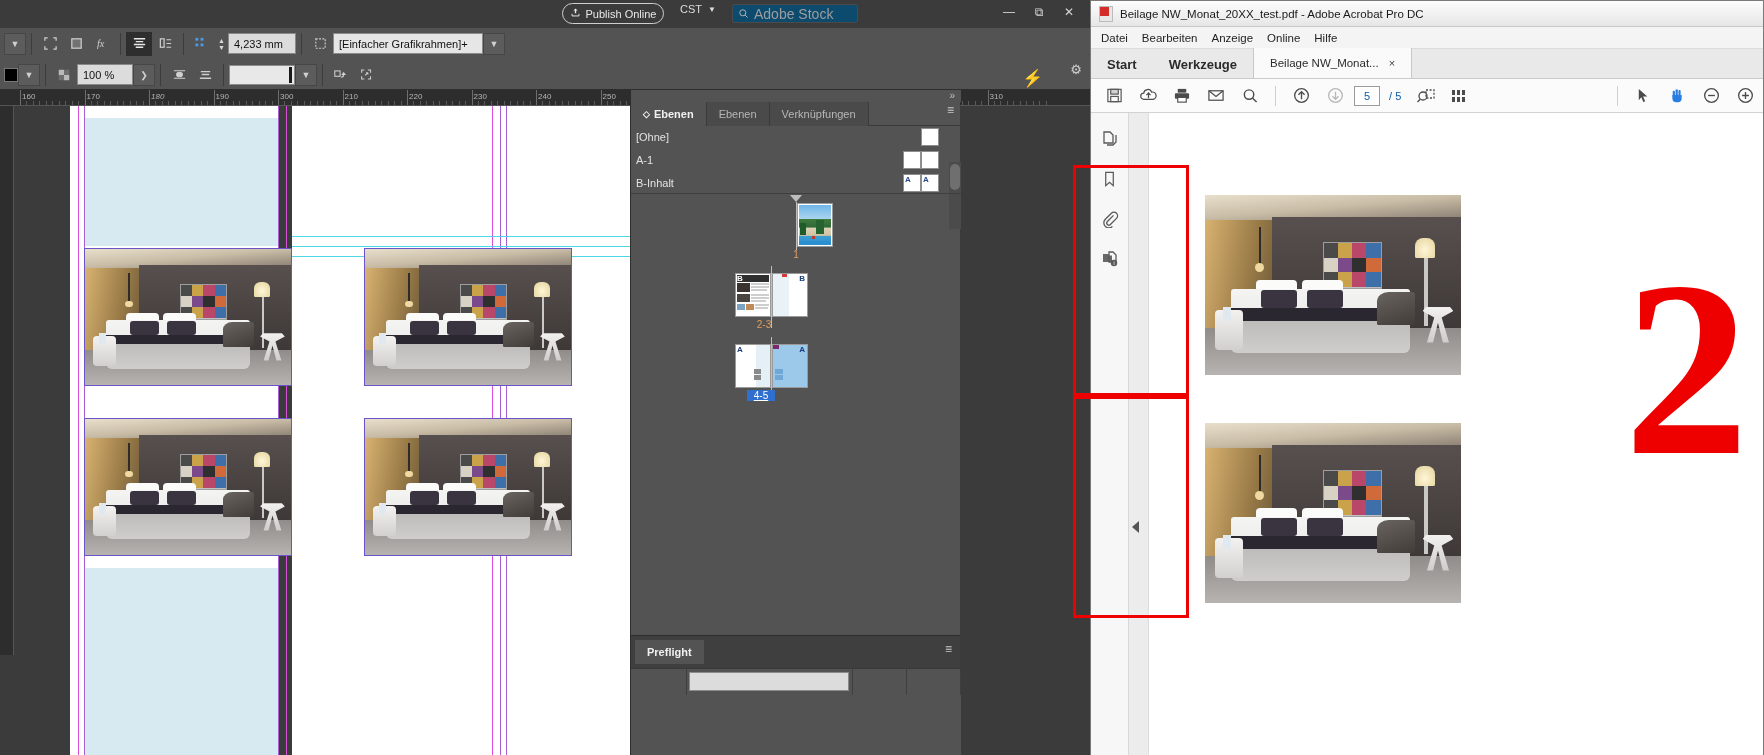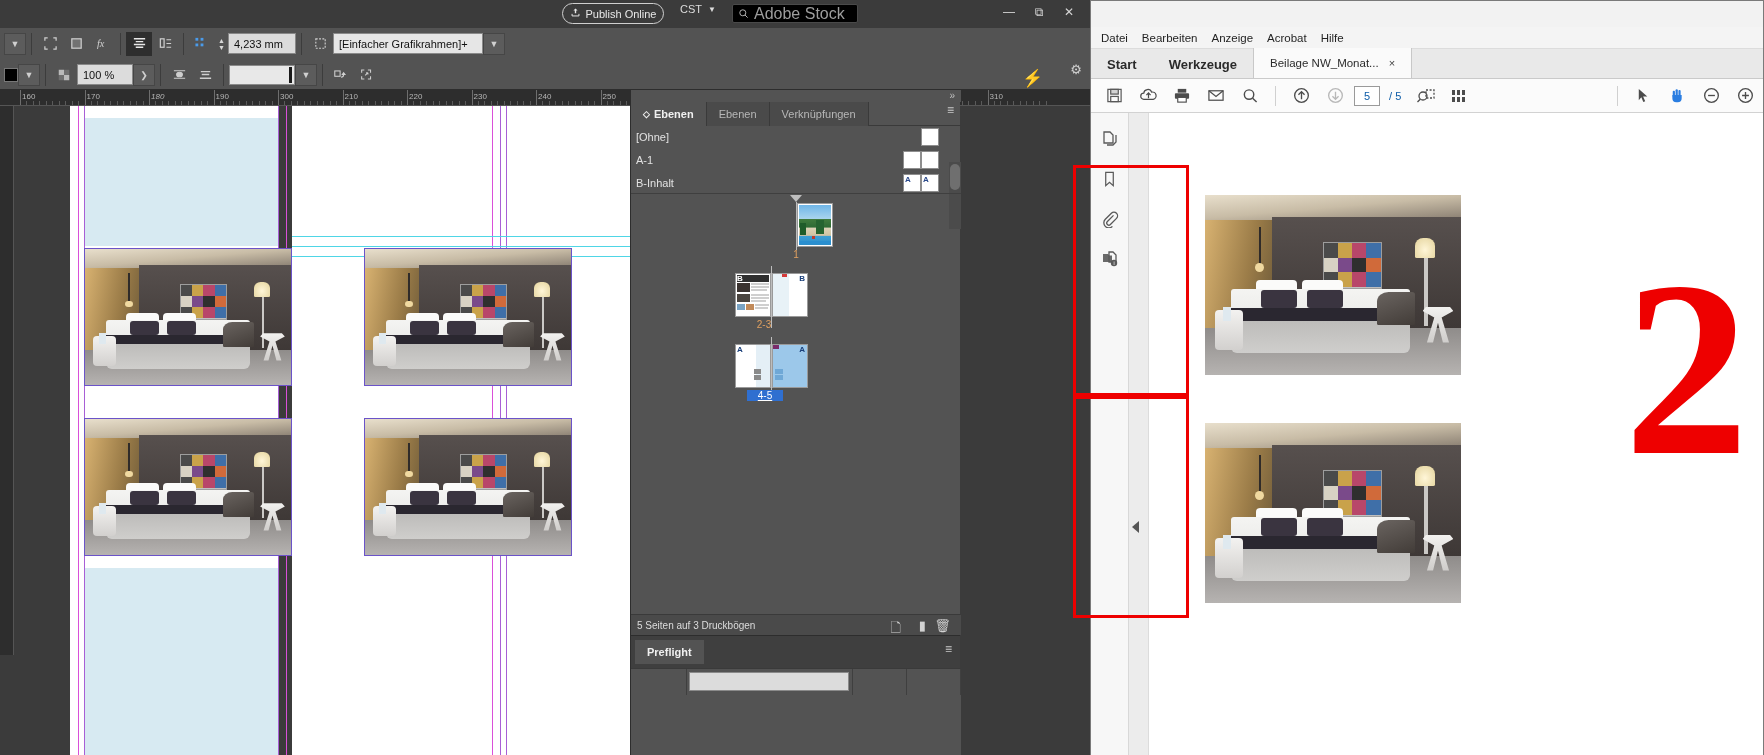--- a/index.html
+++ b/index.html
@@ -32,22 +32,22 @@
   .swatchbox { width:66px; height:20px; background:#e8e8e8; border:1px solid #8a8a8a; flex:none;
                position:relative; }
   .swatchbox::after { content:""; position:absolute; right:2px; top:1px; bottom:1px; width:3px; background:#1a1a1a; }
   .stylefield { width:150px; height:21px; background:#e6e6e6; border:1px solid #8a8a8a; color:#111;
                 font-size:11px; display:flex; align-items:center; padding:0 5px; flex:none; }
   .pubonline { position:absolute; left:562px; top:3px; width:102px; height:21px; border:1px solid #cfcfcf;
                border-radius:11px; color:#e8e8e8; font-size:11px; display:flex; align-items:center;
                justify-content:center; gap:5px; }
   .cstbox { position:absolute; left:680px; top:3px; color:#dcdcdc; font-size:11px; display:flex;
             align-items:center; gap:6px; }
-  .stocksearch { position:absolute; left:732px; top:4px; width:126px; height:19px; background:#000000;
-                 border:1px solid #4a4a4a; border-radius:2px; color:#9d9d9d; font-size:16px;
+  .stocksearch { position:absolute; left:732px; top:4px; width:126px; height:19px; background:#0c4a6e;
+                 border:1px solid #4a4a4a; border-radius:2px; color:#9d9d9d; font-size:14px;
                  display:flex; align-items:center; gap:5px; padding:0 5px; }
   .winbtns { position:absolute; right:6px; top:0px; display:flex; gap:0px; }
   .winbtn { width:30px; height:24px; display:flex; align-items:center; justify-content:center;
             color:#d6d6d6; font-size:12px; }
 
   .id-gear { position:absolute; right:8px; top:34px; color:#cfcfcf; font-size:13px; }
   .id-bolt { position:absolute; right:46px; top:40px; color:#d8d8d8; font-size:17px; }
   .id-burger { position:absolute; right:6px; top:60px; color:#cfcfcf; font-size:13px; line-height:9px;}
 
   
@@ -127,21 +127,21 @@
   .mthumb { position:absolute; right:22px; top:2px; width:36px; height:18px; display:flex; }
   .mthumb .half { width:18px; height:18px; background:#fff; border:1px solid #8e8e8e; position:relative; }
   .mthumb .half span { position:absolute; left:1px; top:0px; font-size:8px; color:#2b4a8b; font-weight:bold; }
   .pp-divider { position:absolute; left:0; top:103px; width:330px; height:1px; background:#3f3f3f; }
   .pp-scroll { position:absolute; right:0; top:36px; width:12px; height:67px; background:#4b4b4b; }
   .pp-scroll .thumb { position:absolute; left:1px; top:2px; width:10px; height:26px; background:#6f6f6f; border-radius:5px; }
 
   .spreads { position:absolute; left:0; top:104px; width:330px; height:420px; }
   .spread { position:absolute; }
   .spread .label { position:absolute; width:100%; text-align:center; color:#e0a060; font-size:10px; }
-  .spread .label.sel { color:#fff; background:#2f6fd0; width:36px; left:50%; margin-left:-17px;text-decoration:underline; }
+  .spread .label.sel { color:#fff; background:#2f6fd0; width:28px; left:50%; margin-left:-17px;text-decoration:underline; }
   .spineline { position:absolute; width:1px; background:#bdbdbd; }
   .arrowdown { position:absolute; width:0; height:0; border-left:6px solid transparent;
                border-right:6px solid transparent; border-top:7px solid #bdbdbd; }
   .thumbpage { position:absolute; background:#fff; border:1px solid #9a9a9a; overflow:hidden; }
   .thumbpage .mk { position:absolute; font-size:8px; font-weight:bold; color:#1a3f7a; top:0px; }
 
   .pp-footer { position:absolute; left:0; top:524px; width:330px; height:21px; background:#4a4a4a;
                border-top:1px solid #3a3a3a; display:flex; align-items:center; }
   .pp-footer .txt { color:#dcdcdc; font-size:10px; padding-left:6px; }
   .pp-footer .fic { position:absolute; color:#d2d2d2; font-size:13px; }
@@ -818,26 +818,20 @@
             <div style="position:absolute;inset:0;background:#9cc8ea"></div>
             <div style="position:absolute;left:0px;top:-1px;width:6px;height:5px;background:#7a2a6a"></div>
             <div style="position:absolute;left:2px;top:24px;width:8px;height:5px;background:#6fa8d6"></div>
             <div style="position:absolute;left:2px;top:30px;width:8px;height:5px;background:#6fa8d6"></div>
             <div class="mk" style="right:2px;top:0px;">A</div>
           </div>
           <div class="label sel" style="top:53px;">4-5</div>
         </div>
       </div>
 
-      <div class="pp-footer">
-        <div class="txt">5 Seiten auf 3 Druckbögen</div>
-        <div class="fic" style="right:60px;top:3px;">🗋</div>
-        <div class="fic" style="right:35px;top:3px;">▮</div>
-        <div class="fic" style="right:10px;top:3px;">🗑</div>
-      </div>
     </div>
 
     <div class="preflight">
       <div class="pf-tab">
         <span>Preflight</span>
       </div>
       <div class="pf-burger">≡</div>
       <div class="pf-body">
         <div class="pf-cols">
           <div class="pf-col" style="width:56px"></div>
@@ -845,26 +839,30 @@
           <div class="pf-col" style="width:54px"></div>
           <div class="pf-col" style="width:54px"></div>
         </div>
         <div class="pf-ctrl"></div>
       </div>
     </div>
   </div>
 
   <div id="acrobat">
 
+    <div class="ac-title">
+      <div class="ac-pdficon"></div>
+      <div class="ttxt">Beilage NW_Monat_20XX_test.pdf - Adobe Acrobat Pro DC</div>
+    </div>
 
     <div class="ac-menubar">
       <span>Datei</span>
       <span>Bearbeiten</span>
       <span>Anzeige</span>
-      <span>Acrobat</span>
+      <span>Online</span>
       <span>Hilfe</span>
     </div>
 
     <div class="ac-tabs">
       <div class="ac-tab strong">
         <span>Start</span>
       </div>
       <div class="ac-tab strong">
         <span>Werkzeuge</span>
       </div>

